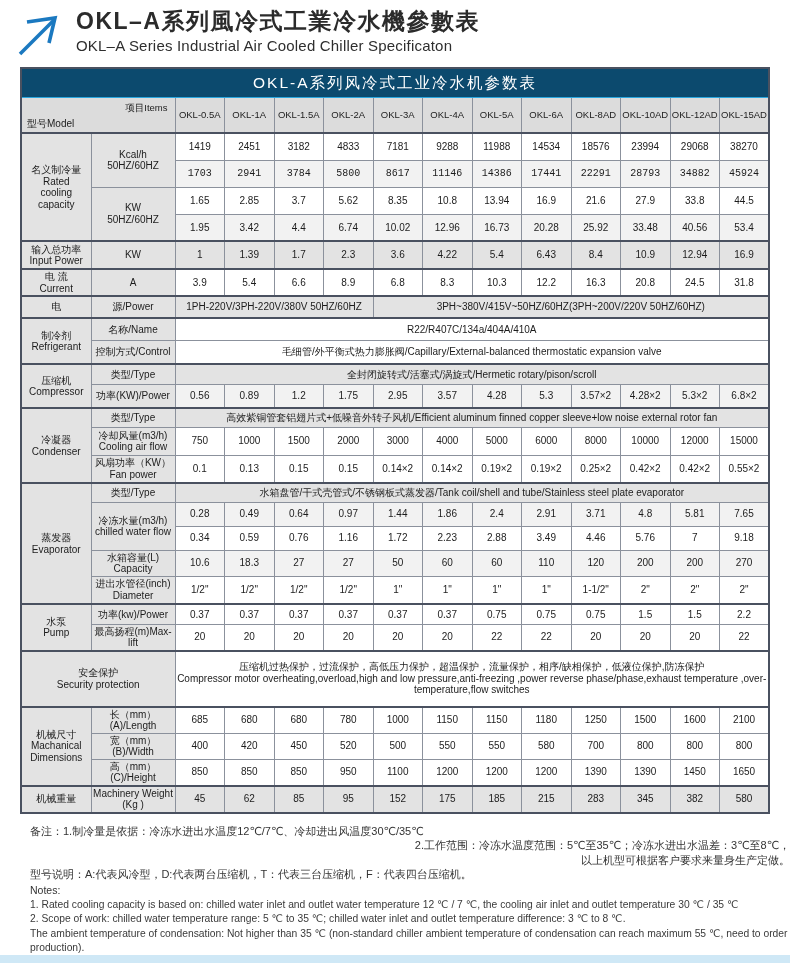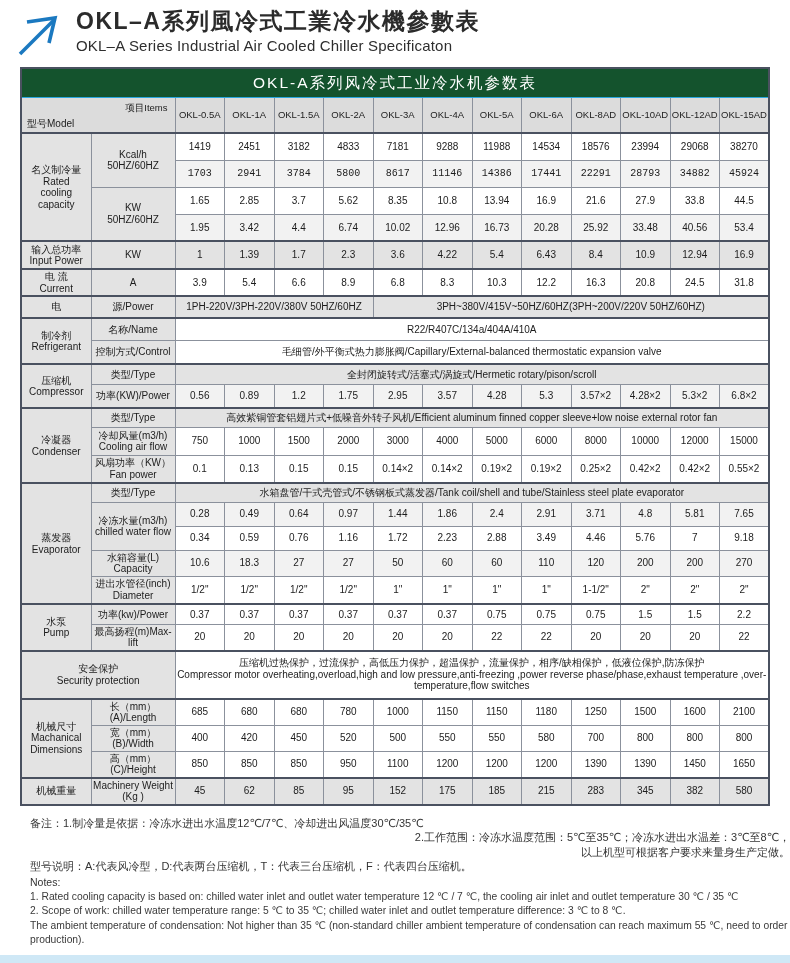--- a/index.html
+++ b/index.html
@@ -83,21 +83,21 @@
       <col>
       <col>
       <col>
       <col>
       <col>
       <col>
       <col>
   </colgroup>
   <tbody id="spec-body">
       <tr class="banner-row">
-        <td class="" colspan="14" style="background: #14532d;">OKL-A系列风冷式工业冷水机参数表</td>
+        <td class="" colspan="14" style="background: #0c4a6e;">OKL-A系列风冷式工业冷水机参数表</td>
       </tr>
       <tr class="hdr">
         <td class="corner" colspan="2"><span class="model">型号Model</span><span class="items">项目Items</span></td>
         <td class="">OKL-0.5A</td>
         <td class="">OKL-1A</td>
         <td class="">OKL-1.5A</td>
         <td class="">OKL-2A</td>
         <td class="">OKL-3A</td>
         <td class="">OKL-4A</td>
         <td class="">OKL-5A</td>
@@ -373,21 +373,21 @@
         <td class="val">20</td>
         <td class="val">20</td>
         <td class="val">20</td>
         <td class="val">22</td>
         <td class="val">22</td>
         <td class="val">20</td>
         <td class="val">20</td>
         <td class="val">20</td>
         <td class="val">22</td>
       </tr>
-      <tr class="sec" style="height: 48px;">
+      <tr class="sec" style="height: 56px;">
         <td class="lab" colspan="2">安全保护
 Security protection</td>
         <td class="val left" colspan="12">压缩机过热保护，过流保护，高低压力保护，超温保护，流量保护，相序/缺相保护，低液位保护,防冻保护
 Compressor motor overheating,overload,high and low pressure,anti-freezing ,power reverse phase/phase,exhaust temperature ,over-
 temperature,flow switches</td>
       </tr>
       <tr class="sec" style="height: 22px;">
         <td class="lab" rowspan="3">机械尺寸
 Machanical
 Dimensions</td>

